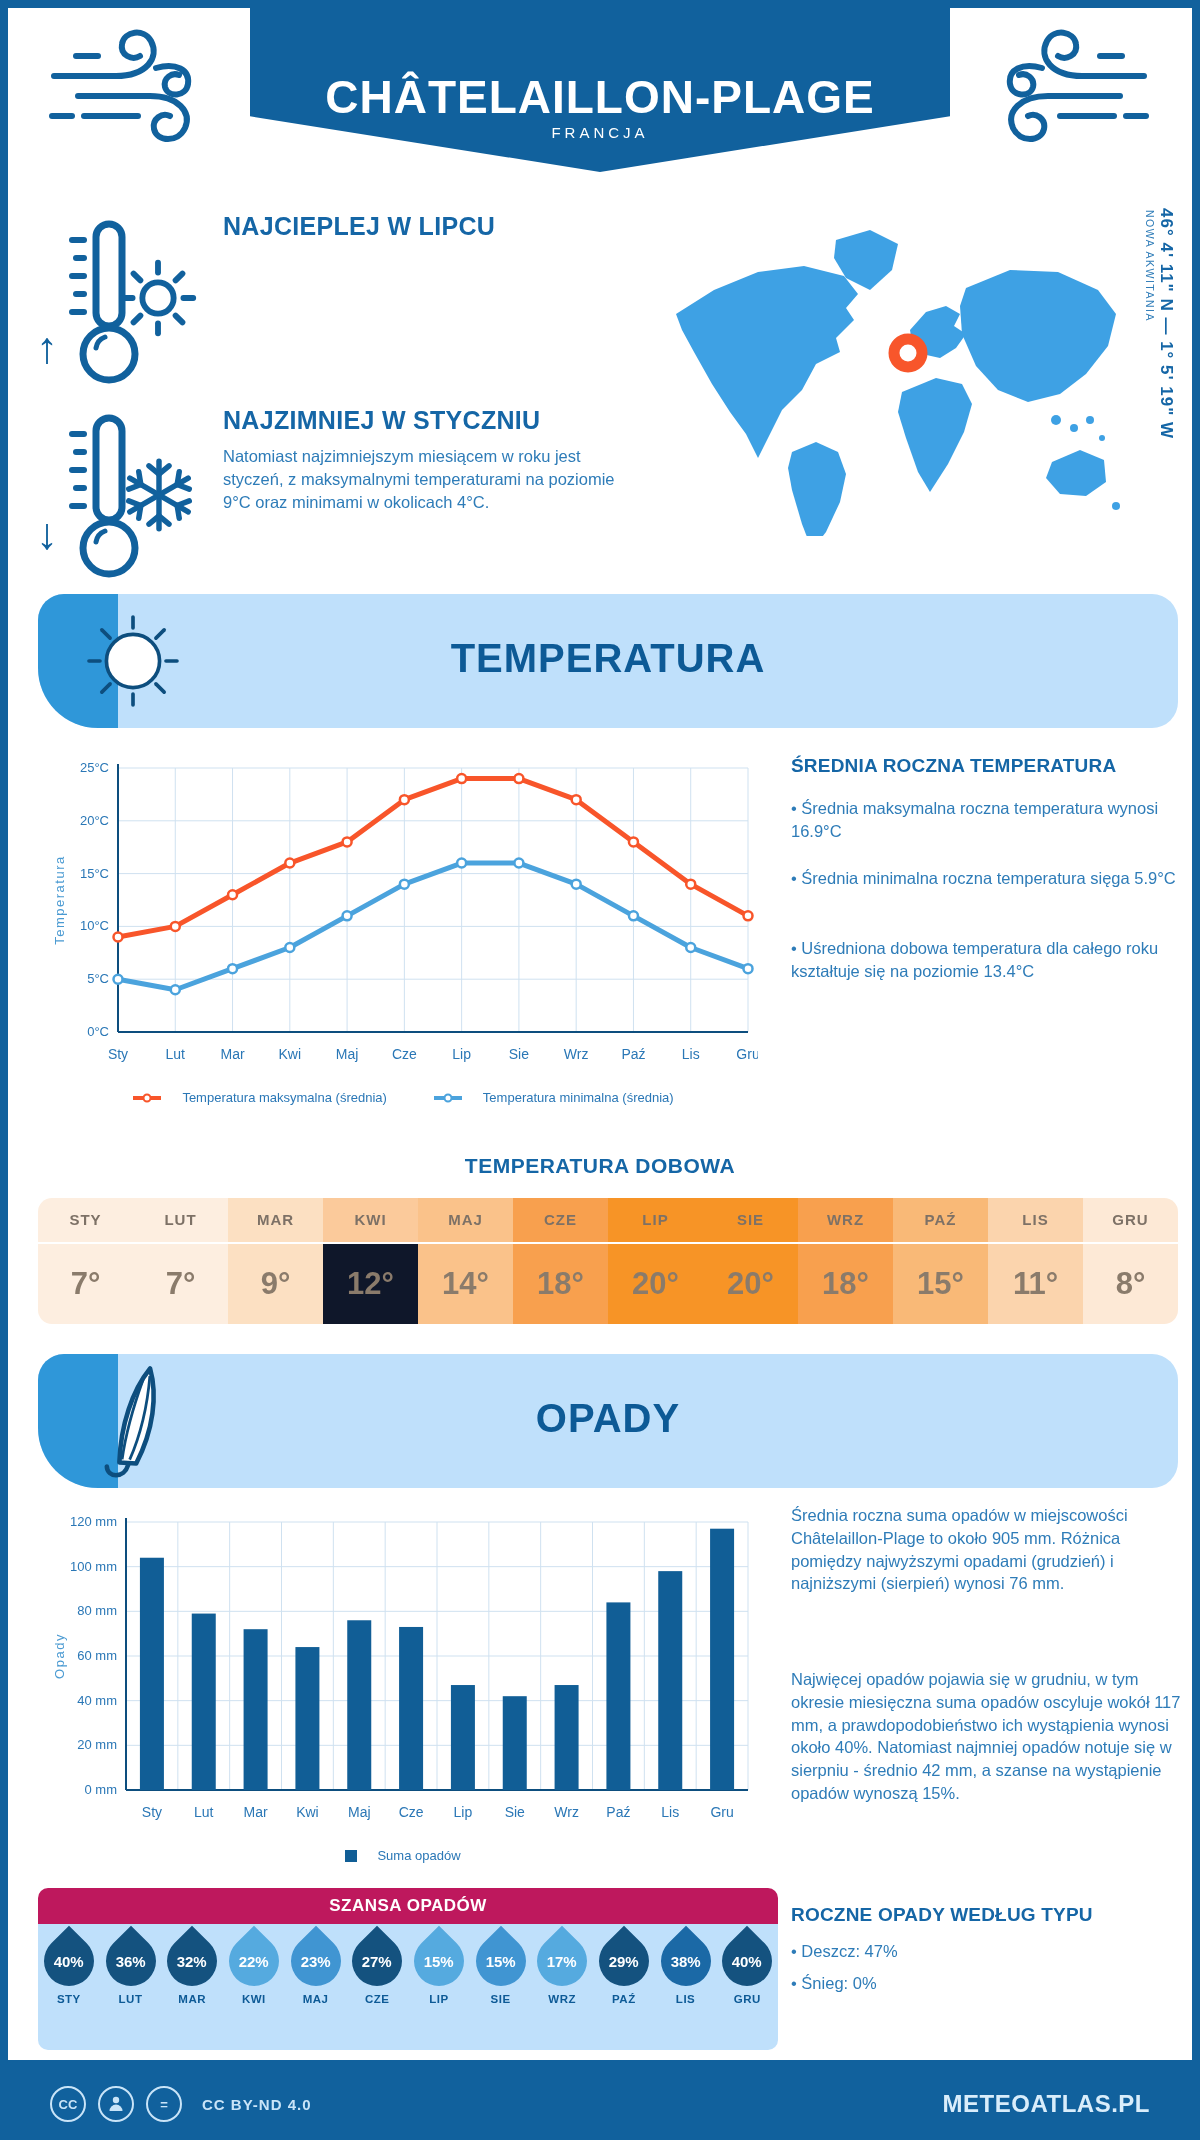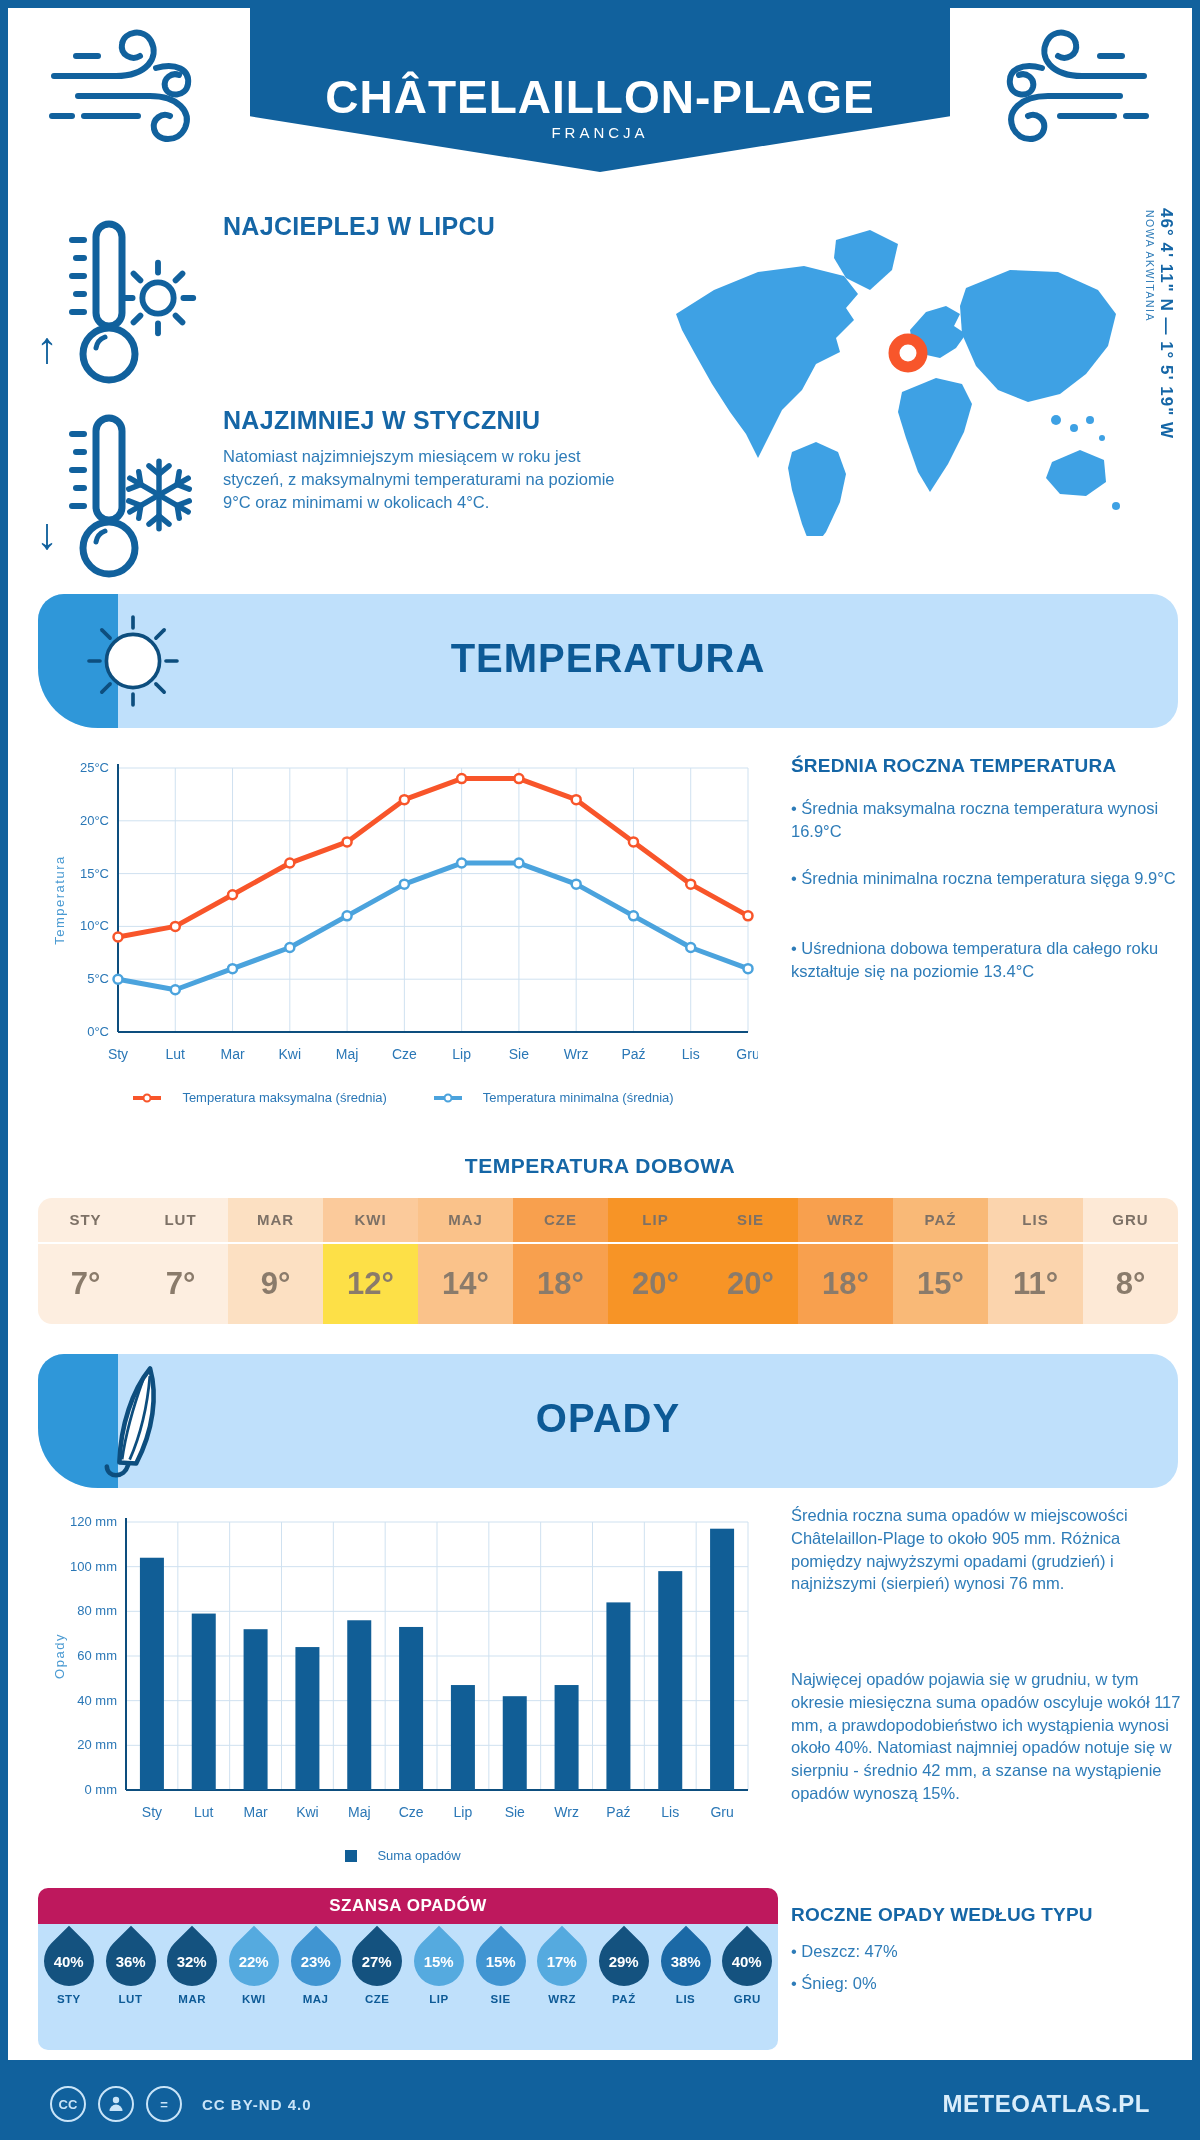--- a/index.html
+++ b/index.html
@@ -284,40 +284,40 @@
         <svg width="30" height="12">
           <line x1="1" y1="6" x2="29" y2="6" stroke="#4ba3dd" stroke-width="4"></line>
           <circle cx="15" cy="6" r="3.5" fill="#fff" stroke="#4ba3dd" stroke-width="2"></circle>
         </svg>
         <span>Temperatura minimalna (średnia)</span>
       </div>
     </div>
 
   <div class="col-h" style="top:747px;">ŚREDNIA ROCZNA TEMPERATURA</div>
   <div class="col-p" style="top:789px;">• Średnia maksymalna roczna temperatura wynosi 16.9°C</div>
-  <div class="col-p" style="top:859px;">• Średnia minimalna roczna temperatura sięga 9.9°C</div>
+  <div class="col-p" style="top:859px;">• Średnia minimalna roczna temperatura sięga 5.9°C</div>
   <div class="col-p" style="top:929px;">• Uśredniona dobowa temperatura dla całego roku kształtuje się na poziomie 13.4°C</div>
 
   <div class="tbl-title">TEMPERATURA DOBOWA</div>
   <div class="dtable" id="daily-table">
       <div class="dcol">
         <div class="dhead" style="background: rgb(253, 238, 224); color: rgb(125, 113, 102);">STY</div>
         <div class="dval" style="background: rgb(253, 238, 224); color: rgb(138, 123, 107);">7°</div>
       </div>
       <div class="dcol">
         <div class="dhead" style="background: rgb(253, 238, 224); color: rgb(125, 113, 102);">LUT</div>
         <div class="dval" style="background: rgb(253, 238, 224); color: rgb(138, 123, 107);">7°</div>
       </div>
       <div class="dcol">
         <div class="dhead" style="background: rgb(252, 224, 194); color: rgb(125, 113, 102);">MAR</div>
         <div class="dval" style="background: rgb(252, 224, 194); color: rgb(138, 123, 107);">9°</div>
       </div>
       <div class="dcol">
         <div class="dhead" style="background: rgb(251, 202, 155); color: rgb(125, 113, 102);">KWI</div>
-        <div class="dval" style="background: #fde047; color: rgb(138, 123, 107);">12°</div>
+        <div class="dval" style="background: #0f172a; color: rgb(138, 123, 107);">12°</div>
       </div>
       <div class="dcol">
         <div class="dhead" style="background: rgb(250, 194, 138); color: rgb(125, 113, 102);">MAJ</div>
         <div class="dval" style="background: rgb(250, 194, 138); color: rgb(138, 123, 107);">14°</div>
       </div>
       <div class="dcol">
         <div class="dhead" style="background: rgb(248, 160, 78); color: rgb(125, 113, 102);">CZE</div>
         <div class="dval" style="background: rgb(248, 160, 78); color: rgb(138, 123, 107);">18°</div>
       </div>
       <div class="dcol">

